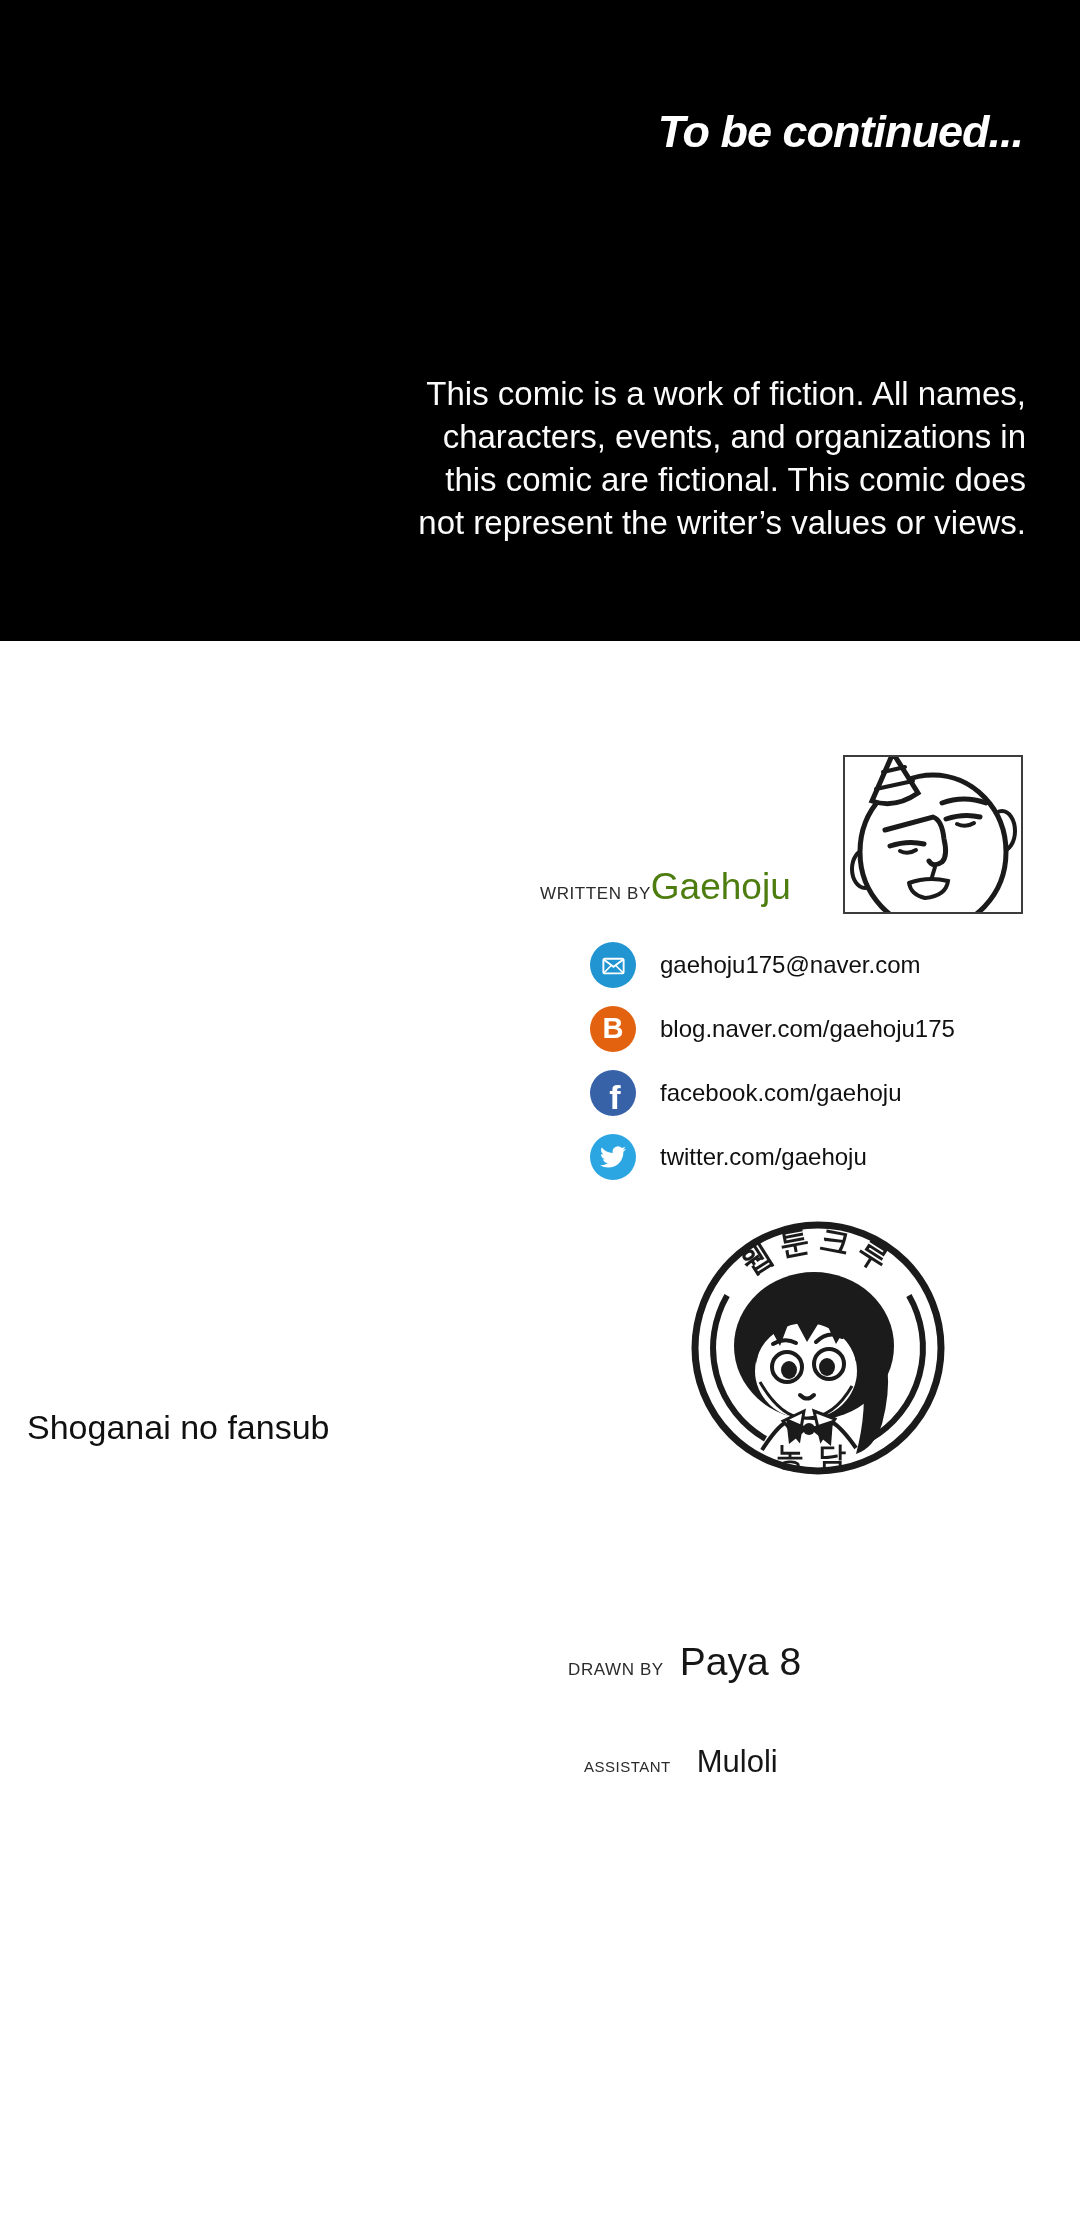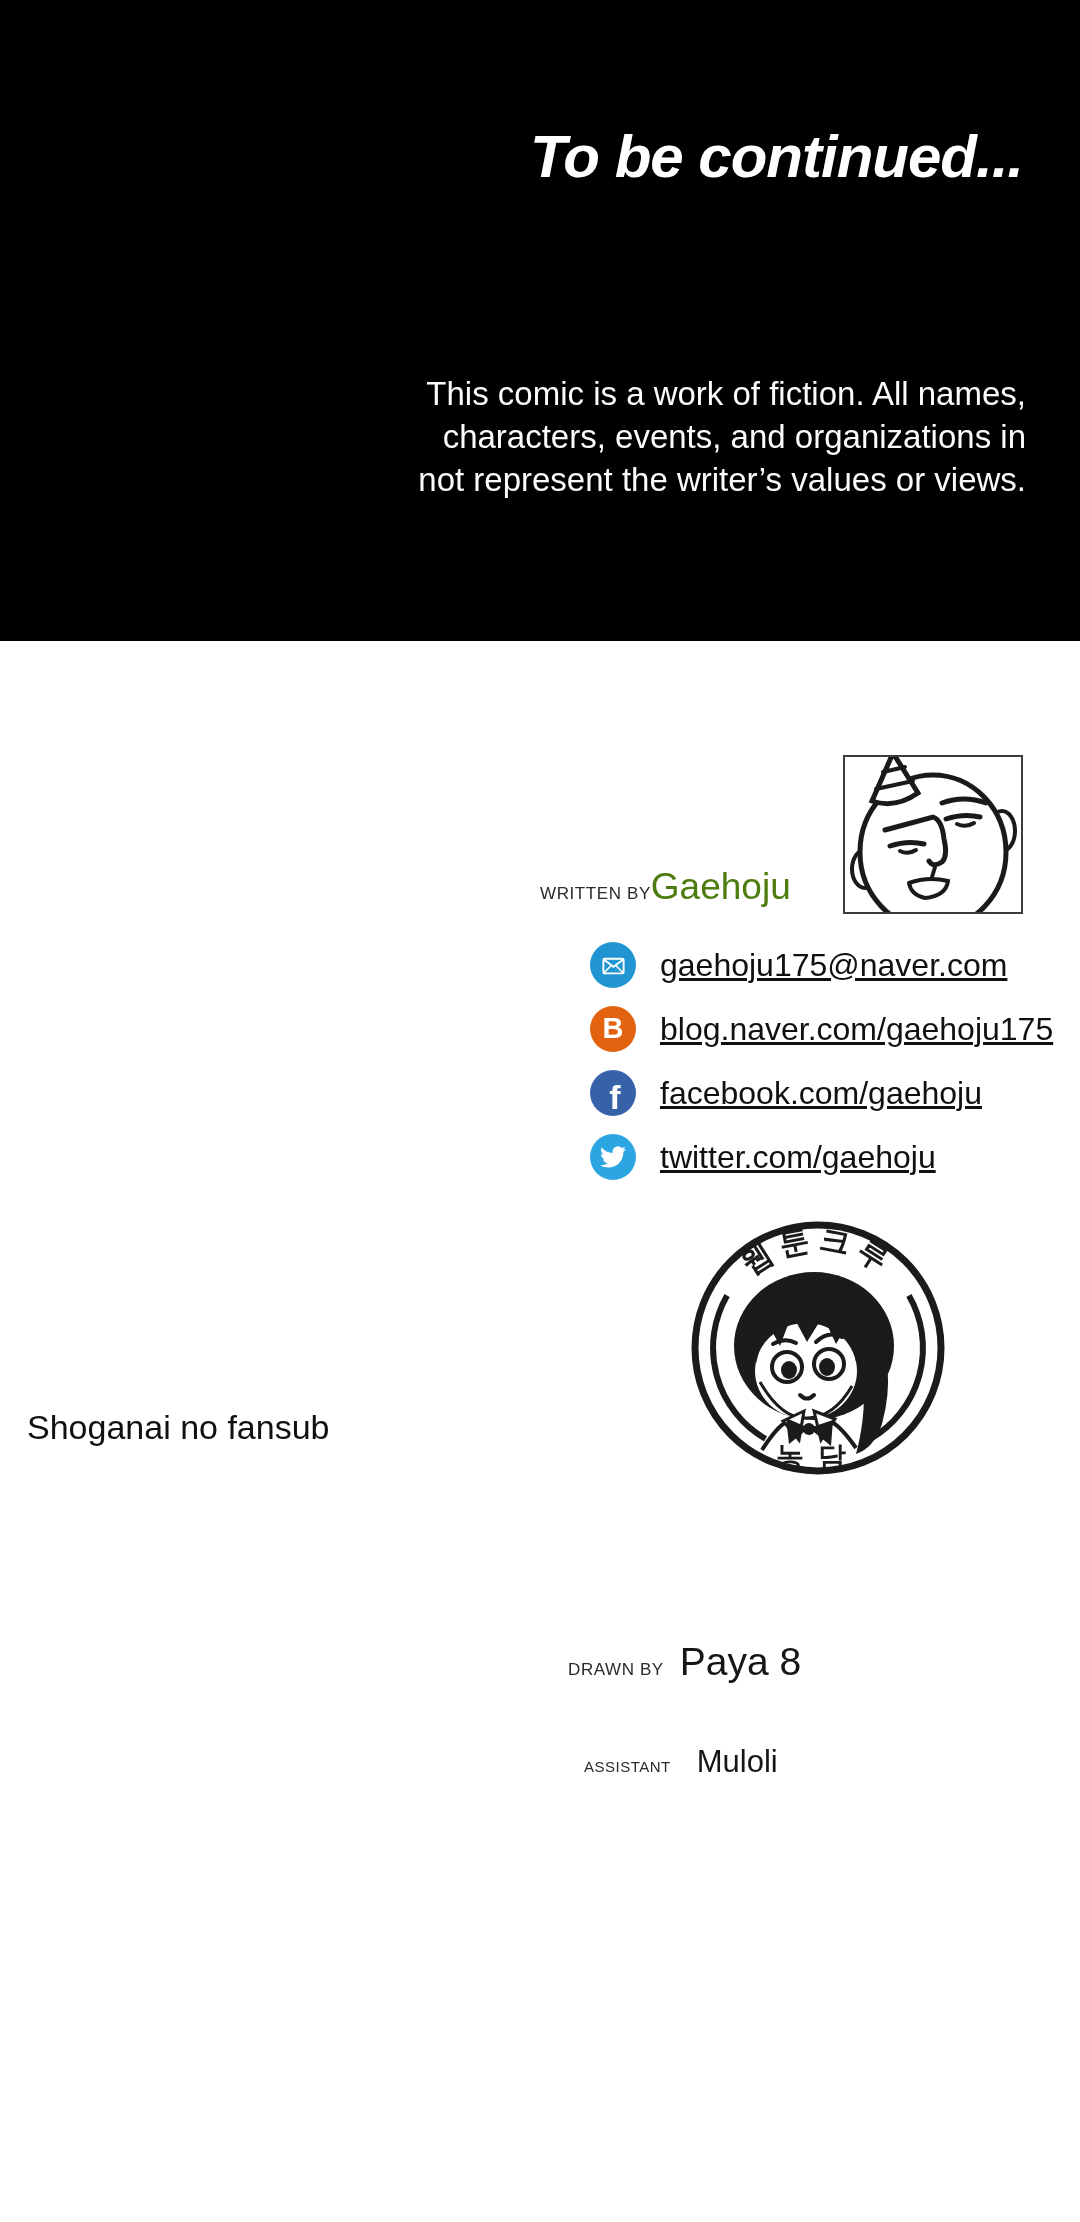--- a/index.html
+++ b/index.html
@@ -10,23 +10,23 @@
     font-family: "Liberation Sans", sans-serif;
     overflow: hidden;
   }
   
   .black-section {
     position: absolute; left: 0; top: 0;
     width: 1080px; height: 641px;
     background: #000000;
   }
   .to-be-continued {
-    position: absolute; top: 122px; right: 57px;
+    position: absolute; top: 106px; right: 57px;
     color: #ffffff;
-    font-size: 60px; font-weight: 700; font-style: italic;
+    font-size: 45px; font-weight: 700; font-style: italic;
     letter-spacing: -1px;
     white-space: nowrap;
   }
   .disclaimer {
     position: absolute; top: 372px; right: 54px;
     color: #fbfbfb;
     font-size: 33px; line-height: 43px;
     text-align: right;
     white-space: nowrap;
   }
@@ -63,23 +63,22 @@
   .link-icon .glyph-b {
     font-size: 29px; font-weight: 700; color: #ffffff; line-height: 1;
     transform: translateY(-1px);
   }
   .link-icon .glyph-f {
     font-size: 34px; font-weight: 700; color: #ffffff; line-height: 1;
     transform: translate(2px, 4px);
   }
   .link-text {
     margin-left: 24px;
-    font-size: 32px; color: #101010;
-    white-space: nowrap;
-    text-decoration: underline;
+    font-size: 24px; color: #101010;
+    white-space: nowrap;
   }
   
   .stamp {
     position: absolute; left: 686px; top: 1214px;
     width: 264px; height: 268px;
   }
   
   .fansub {
     position: absolute; left: 27px; top: 1408px;
     font-size: 34px; color: #101010; white-space: nowrap;
@@ -99,20 +98,21 @@
   svg { display: block; }
 </style>
 </head>
 <body>
 
 <div class="black-section">
   <div class="to-be-continued">To be continued...</div>
   <div class="disclaimer">
     <div>This comic is a work of fiction. All names,</div>
     <div>characters, events, and organizations in</div>
+    <div>this comic are fictional. This comic does</div>
     <div>not represent the writer’s values or views.</div>
   </div>
 </div>
 
 <div class="portrait-box">
   <svg width="176" height="155" viewBox="0 0 176 155">
     <g fill="none" stroke="#1a1a1a" stroke-width="5" stroke-linecap="round">
 
       <ellipse cx="20" cy="112" rx="13" ry="19" stroke-width="4" fill="#ffffff"></ellipse>
       <ellipse cx="157" cy="74" rx="13" ry="20" stroke-width="4" fill="#ffffff"></ellipse>

